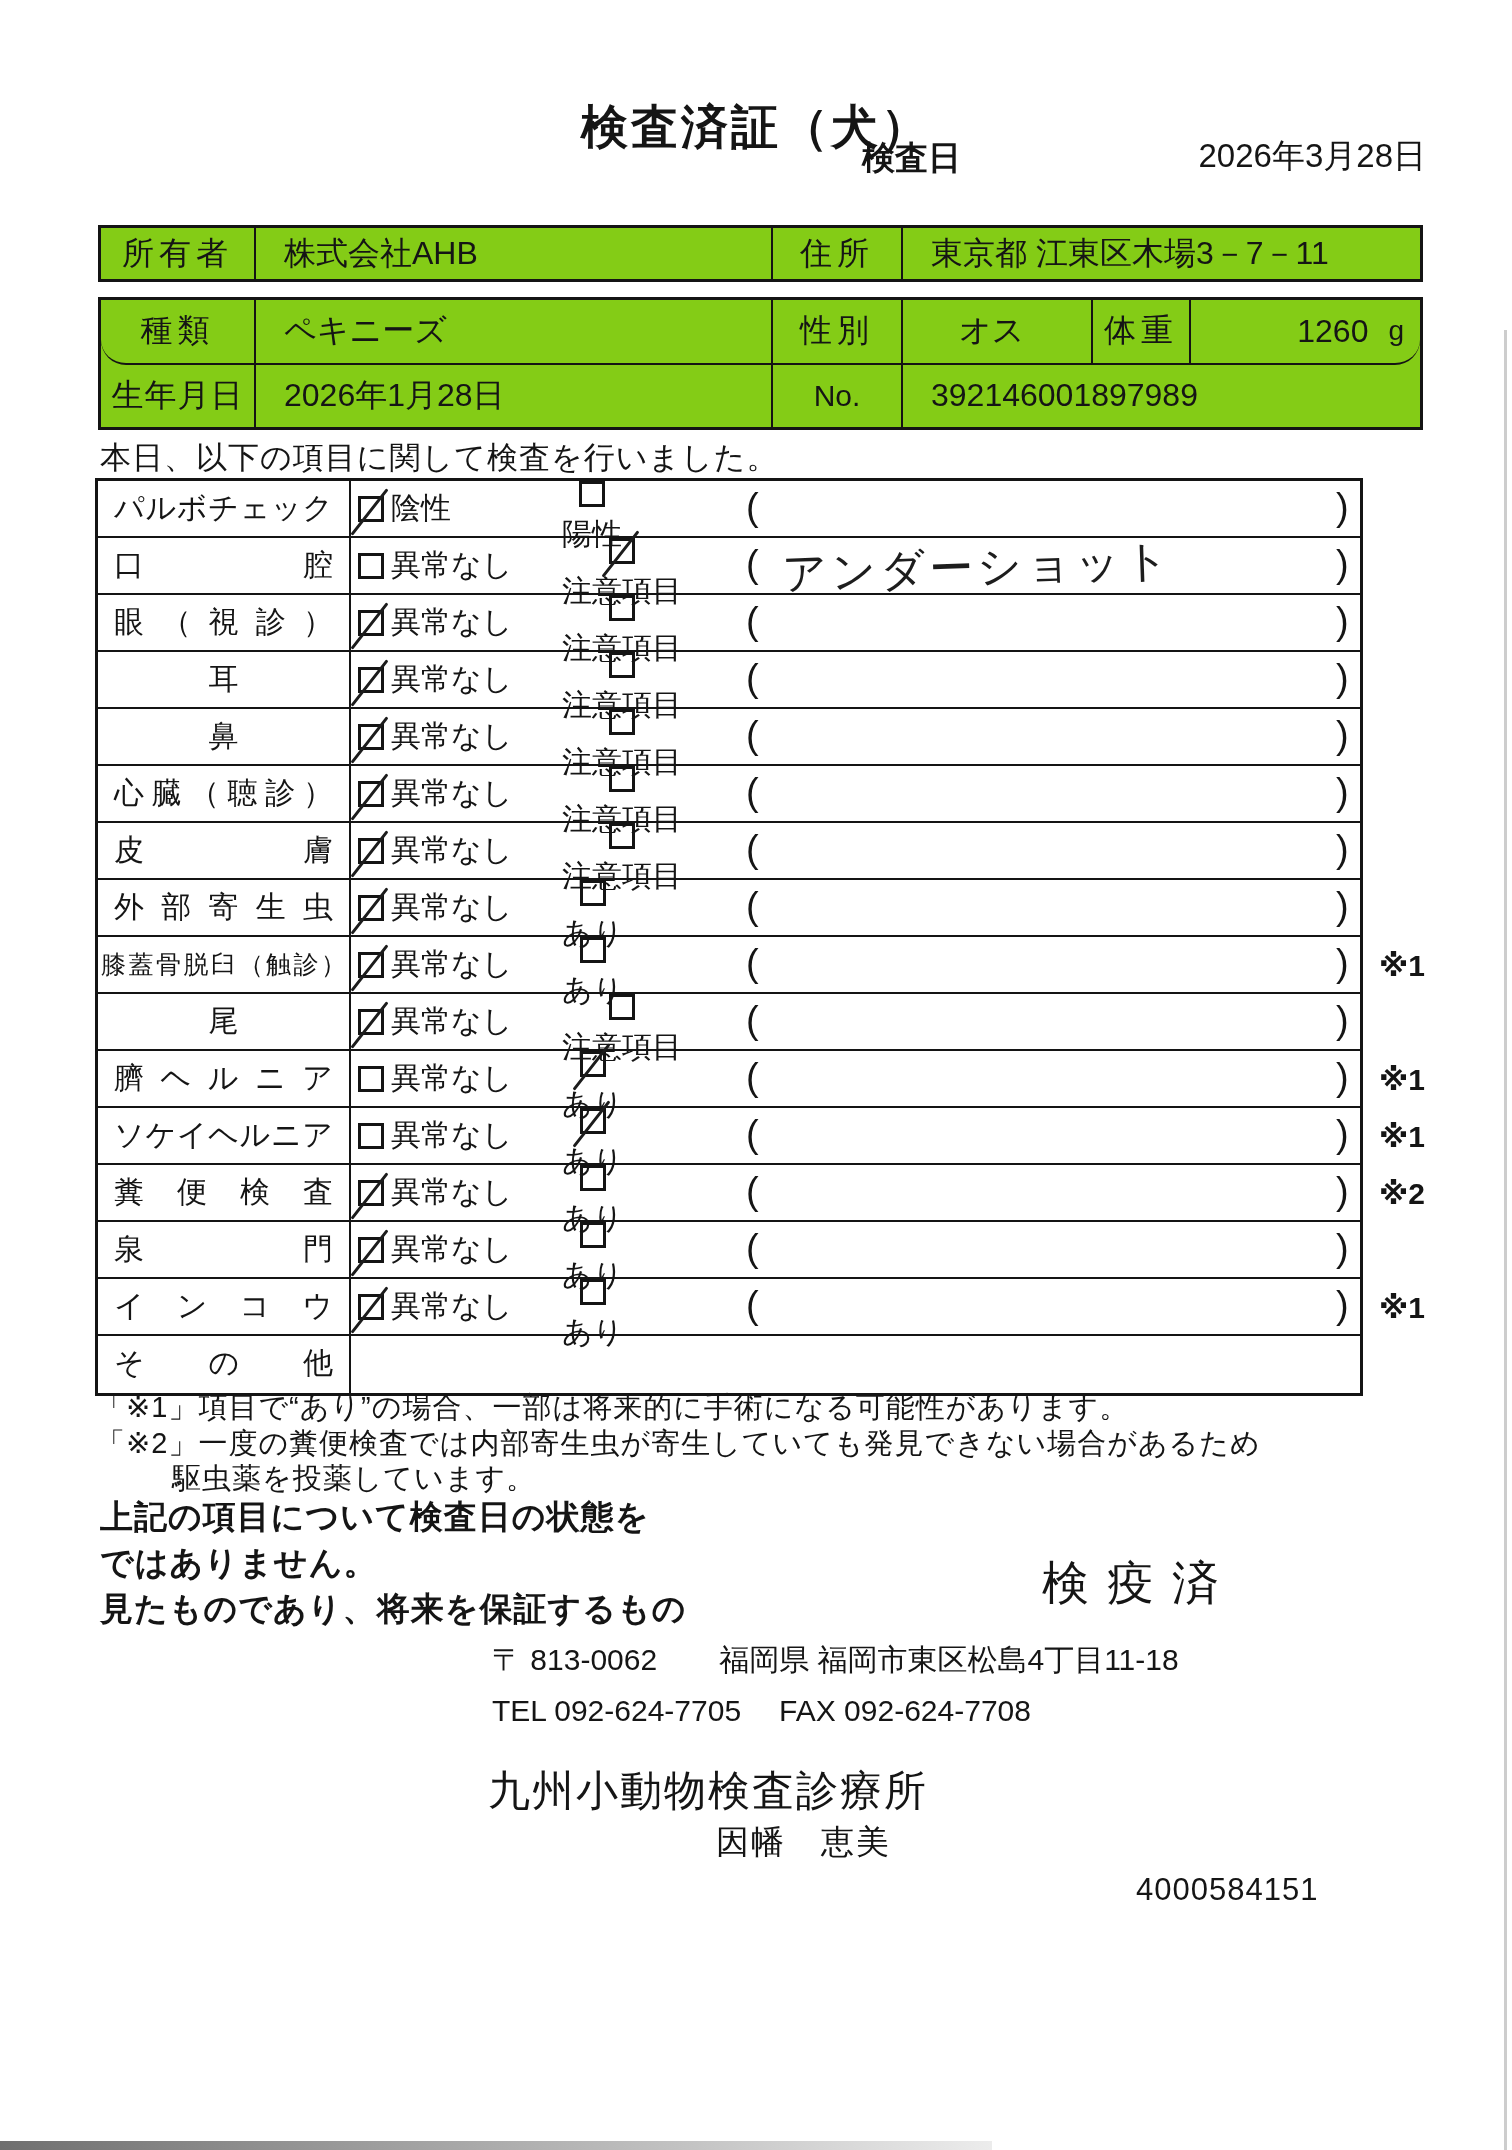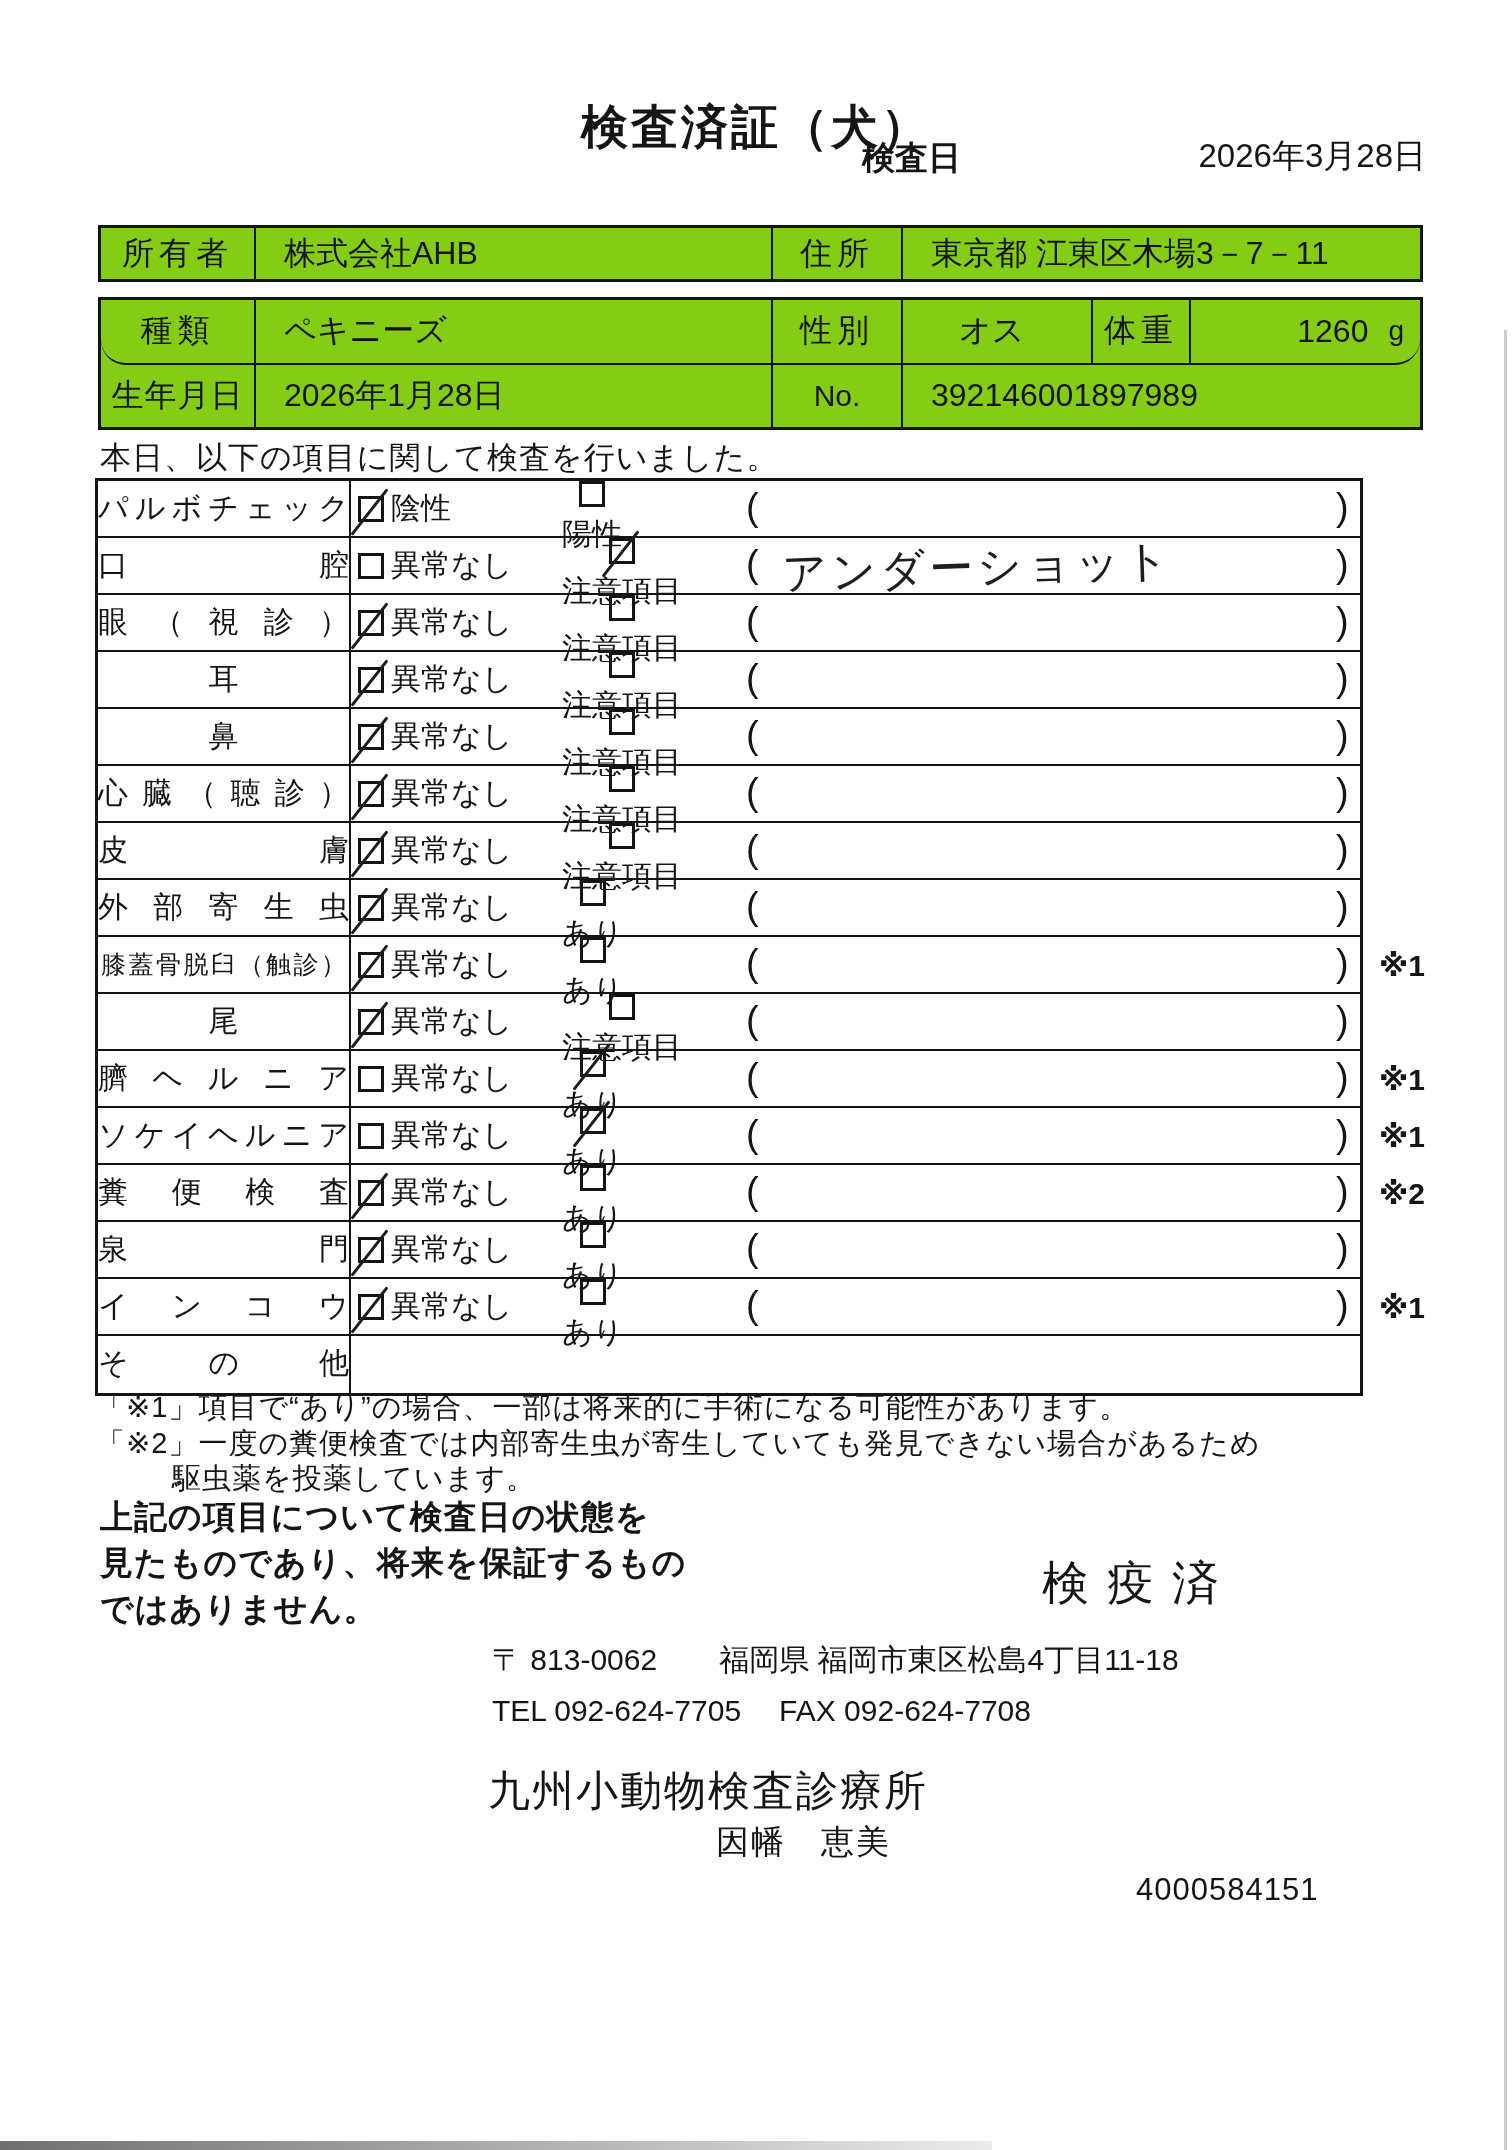--- a/index.html
+++ b/index.html
@@ -27,21 +27,21 @@
   .w155{width:155px;}.w517{width:517px;}.w130{width:130px;}.w162{width:162px;margin-left:28px;}.w98{width:98px;}
   .grow{flex:1;}
   .weight-cell{justify-content:flex-end;padding-right:16px;gap:20px;}
   .no-label{justify-content:center;font-size:30px;letter-spacing:0;}
   .intro-line{left:100px;top:437px;font-size:31px;letter-spacing:1px;}
   
   #checklist{left:95px;top:478px;width:1268px;border:3px solid #141414;box-sizing:border-box;background:#fff;}
   .crow{position:relative;height:57px;border-bottom:2.5px solid #141414;box-sizing:border-box;}
   .crow:last-child{border-bottom:none;}
   .clabel{position:absolute;left:0;top:0;width:253px;height:100%;box-sizing:border-box;border-right:2.5px solid #141414;
-          font-size:30px;line-height:54px;padding:0 0;text-align:justify;text-align-last:justify;white-space:nowrap;}
+          font-size:30px;line-height:54px;padding:0 16px;text-align:justify;text-align-last:justify;white-space:nowrap;}
   .clabel.center{text-align:center;text-align-last:center;}
   .clabel.small{font-size:25px;line-height:55px;padding:0 3px;}
   .copt{position:absolute;top:0;height:100%;display:flex;align-items:center;gap:7px;font-size:30px;white-space:nowrap;}
   .opt1{left:260px;}
   .opt2{left:464px;flex-direction:column;}
   .cb{width:20px;height:20px;border:3px solid #141414;display:inline-block;position:relative;flex:0 0 auto;}
   .slash{position:absolute;left:7px;top:-16px;width:3px;height:58px;background:#1c1c1c;transform:rotate(38deg);border-radius:2px;}
   .paren{position:absolute;top:50%;transform:translateY(-54%);font-size:38px;font-weight:500;}
   .paren.open{left:648px;}
   .paren.close{left:1238px;}
@@ -338,22 +338,22 @@
       <div class="clabel">その他</div>
     </div>
   </div>
 
 <div class="abs note1">「※1」項目で“あり”の場合、一部は将来的に手術になる可能性があります。</div>
 <div class="abs note2a">「※2」一度の糞便検査では内部寄生虫が寄生していても発見できない場合があるため</div>
 <div class="abs note2b">駆虫薬を投薬しています。</div>
 
 <div class="abs disclaimer">
   <div>上記の項目について検査日の状態を</div>
+  <div>ではありません。</div>
   <div>見たものであり、将来を保証するもの</div>
-  <div>ではありません。</div>
 </div>
 
 <div class="abs stamp">検疫済</div>
 
 <div class="abs postal-line">
   <span>〒 813-0062</span><span class="gap"></span><span>福岡県 福岡市東区松島4丁目11-18</span>
 </div>
 
 <div class="abs tel-line">
   <span>TEL 092-624-7705</span><span class="gap"></span><span>FAX 092-624-7708</span>

